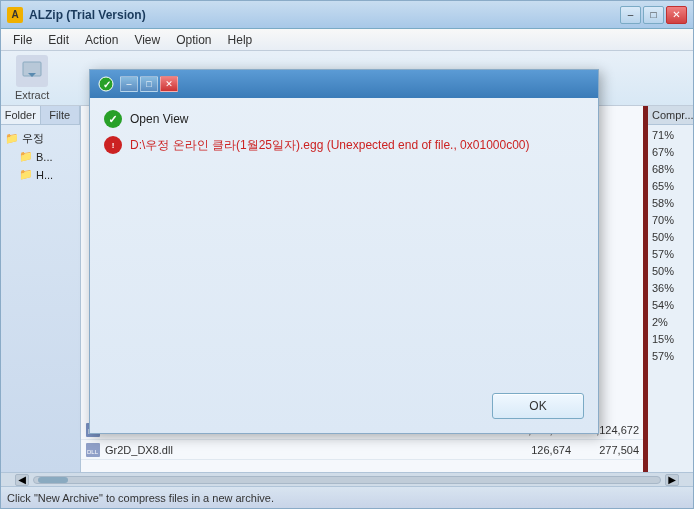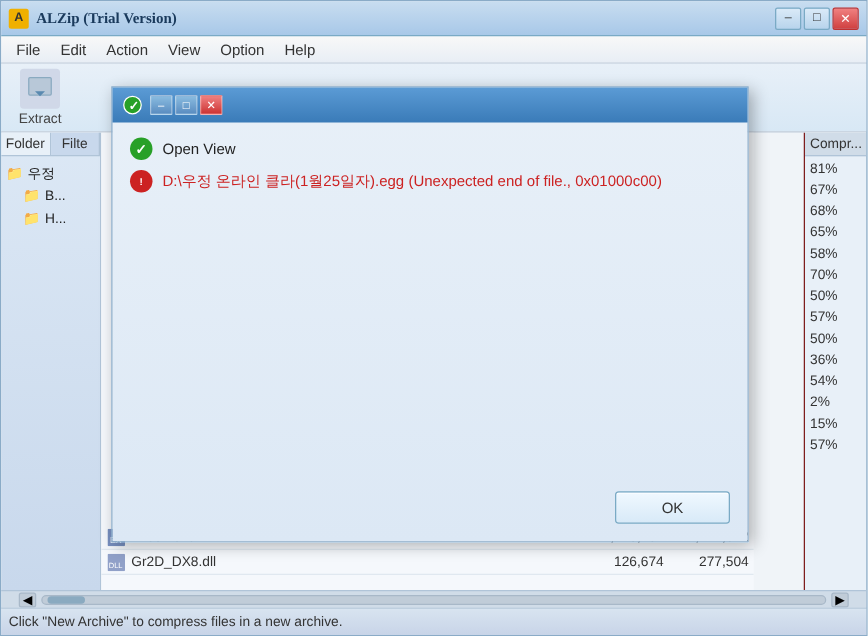--- a/index.html
+++ b/index.html
@@ -45,21 +45,20 @@
       justify-content: center;
       font-size: 10px;
       font-weight: bold;
       color: #333;
     }
     .title-bar-text {
       font-size: 12px;
       color: #1a3a5c;
       font-weight: bold;
       flex: 1;
-      font-family: Liberation Serif, serif;
     }
     .title-bar-controls {
       display: flex;
       gap: 2px;
     }
     .title-btn {
       width: 21px;
       height: 18px;
       border: 1px solid #7aaac5;
       background: linear-gradient(to bottom, #daeaf8, #b8d4ec);
@@ -174,24 +173,23 @@
       width: 14px;
       height: 14px;
       margin-right: 3px;
       font-size: 11px;
     }
 
     
     .right-panel {
       width: 50px;
       background: #e8f0f8;
-      border-left: 1px solid #7f1d1d;
+      border-left: 5px solid #7f1d1d;
       display: flex;
       flex-direction: column;
-      margin-left: 40px;
     }
     .right-header {
       padding: 3px 4px;
       font-size: 11px;
       color: #333;
       background: #d0dce8;
       border-bottom: 1px solid #b0c4d8;
     }
     .right-values {
       padding: 2px 4px;
@@ -464,21 +462,21 @@
           <span class="file-name">Gr2D_DX8.dll</span>
           <span class="file-size">126,674</span>
           <span class="file-comp">277,504</span>
         </div>
       </div>
     </div>
 
     <div class="right-panel">
       <div class="right-header">Compr...</div>
       <div class="right-values">
-        <div>81%</div>
+        <div>71%</div>
         <div>67%</div>
         <div>68%</div>
         <div>65%</div>
         <div>58%</div>
         <div>70%</div>
         <div>50%</div>
         <div>57%</div>
         <div>50%</div>
         <div>36%</div>
         <div>54%</div>

